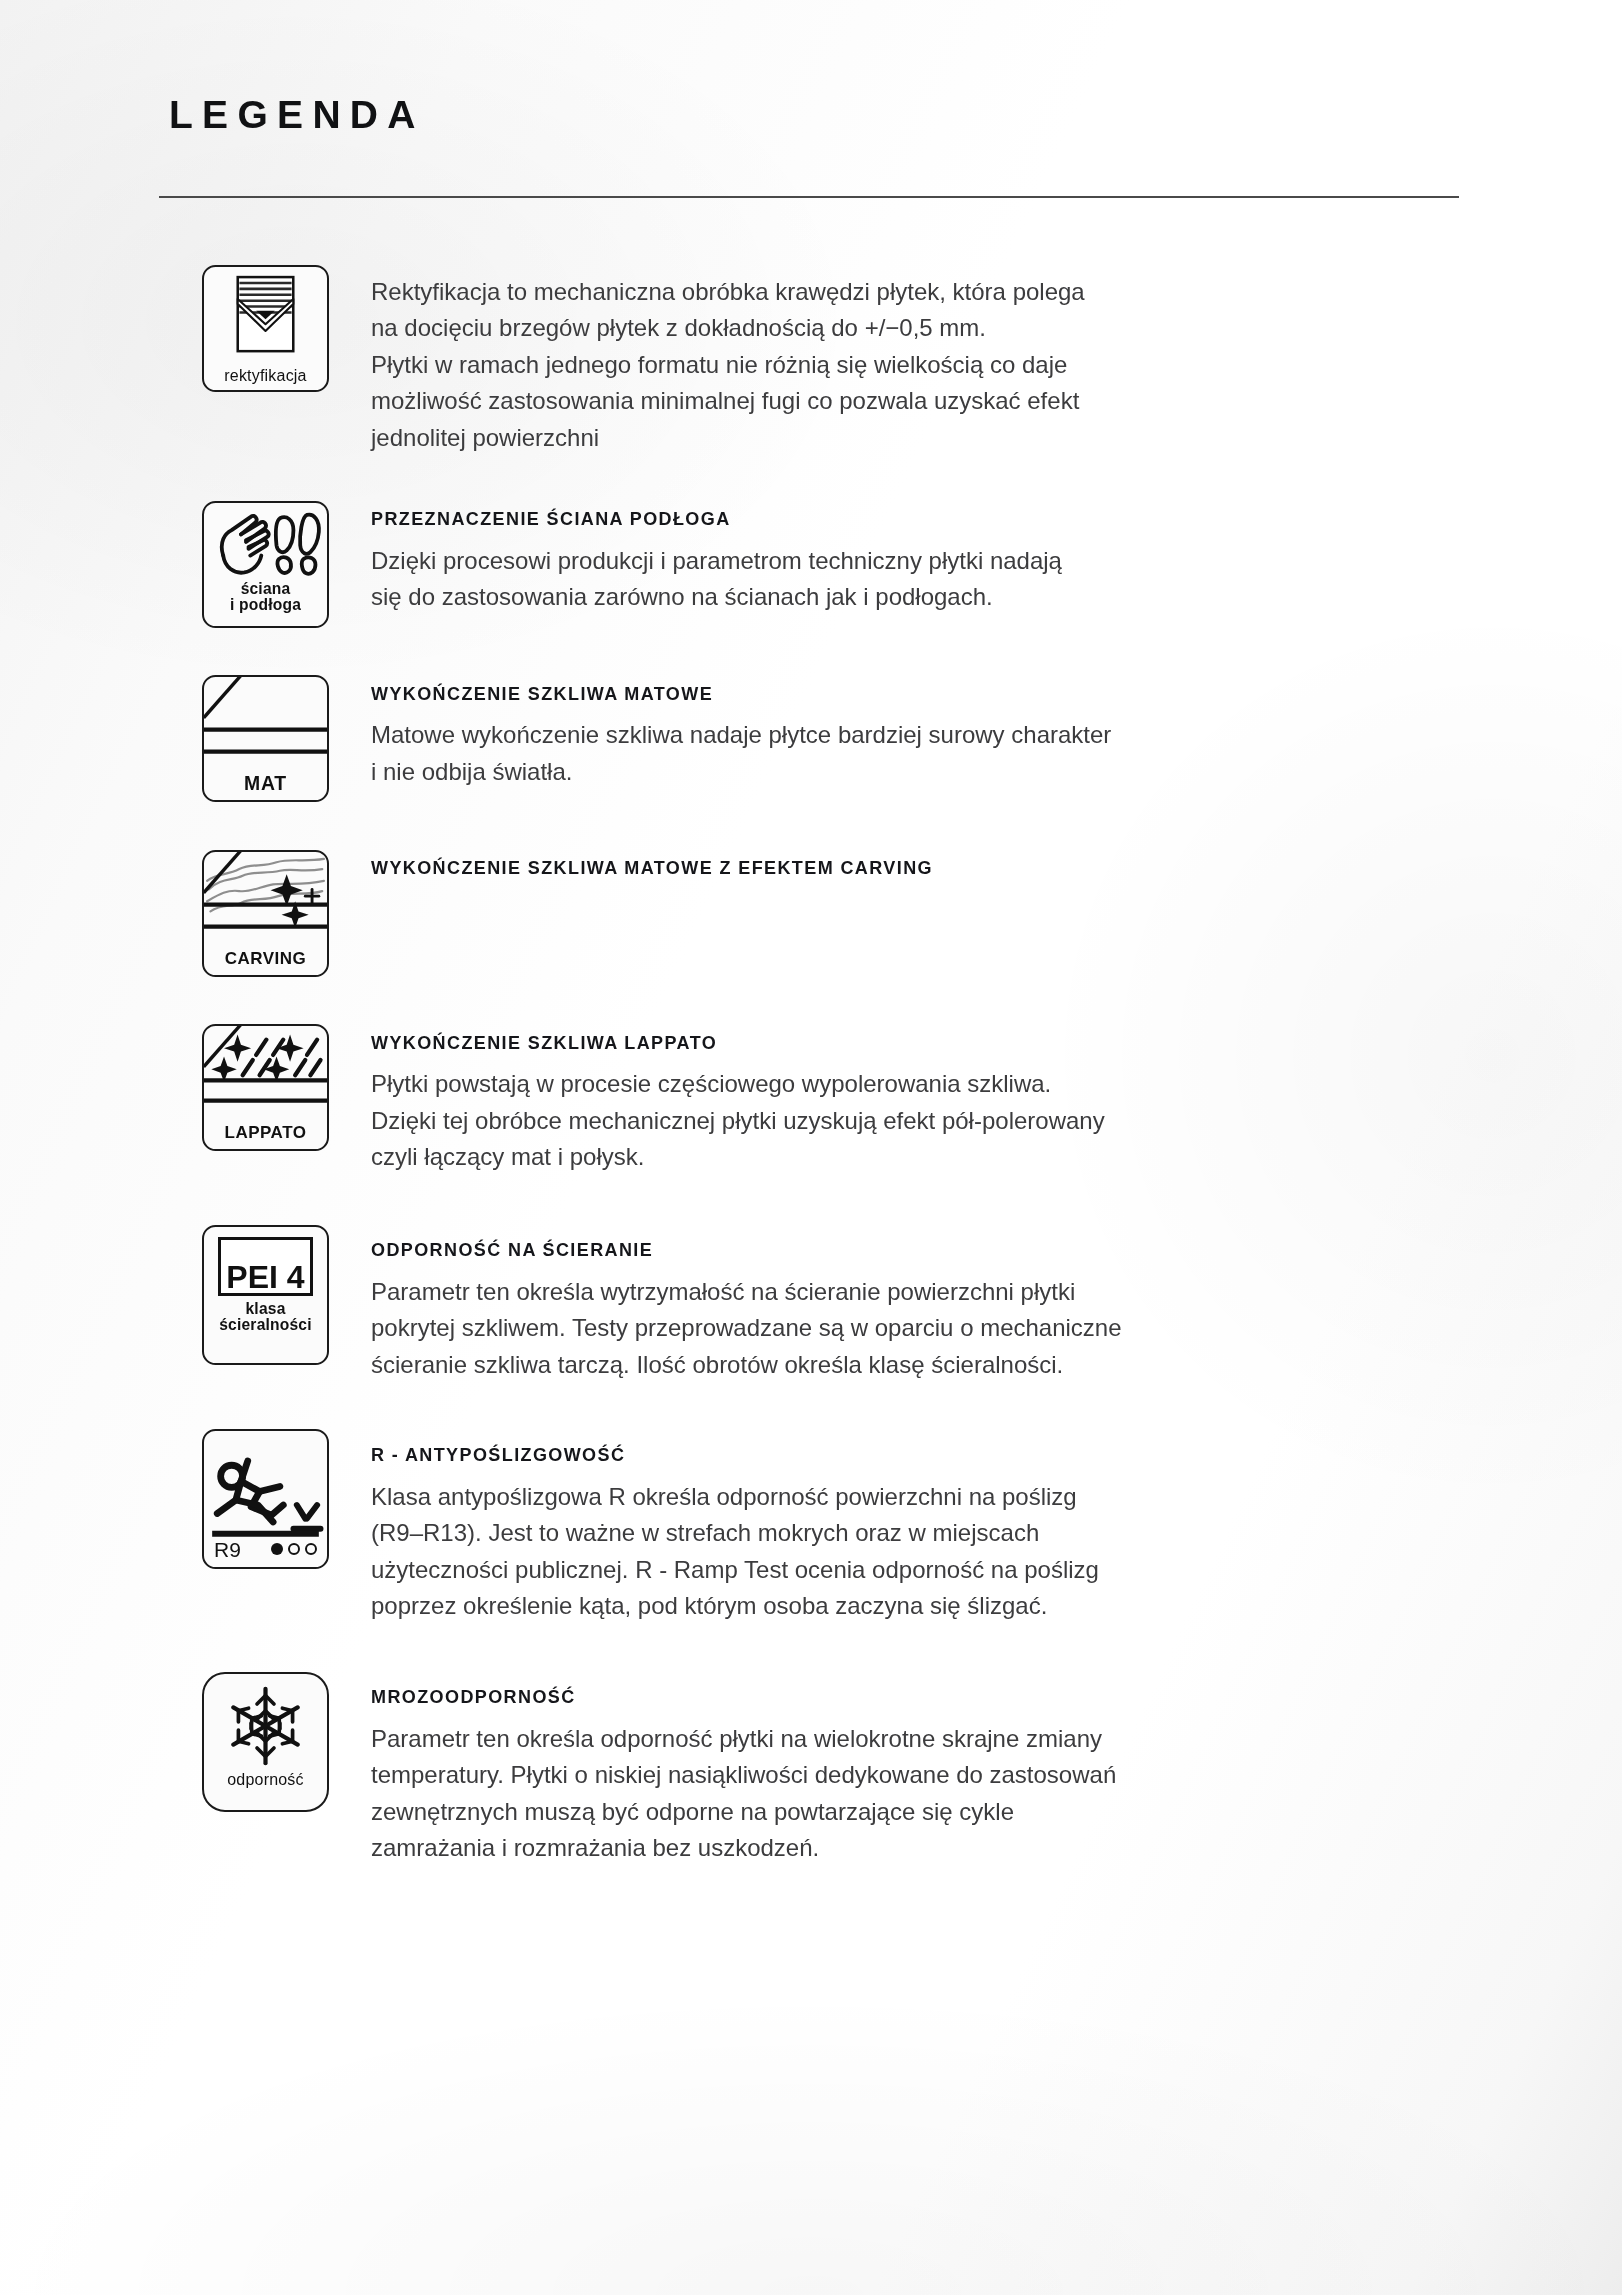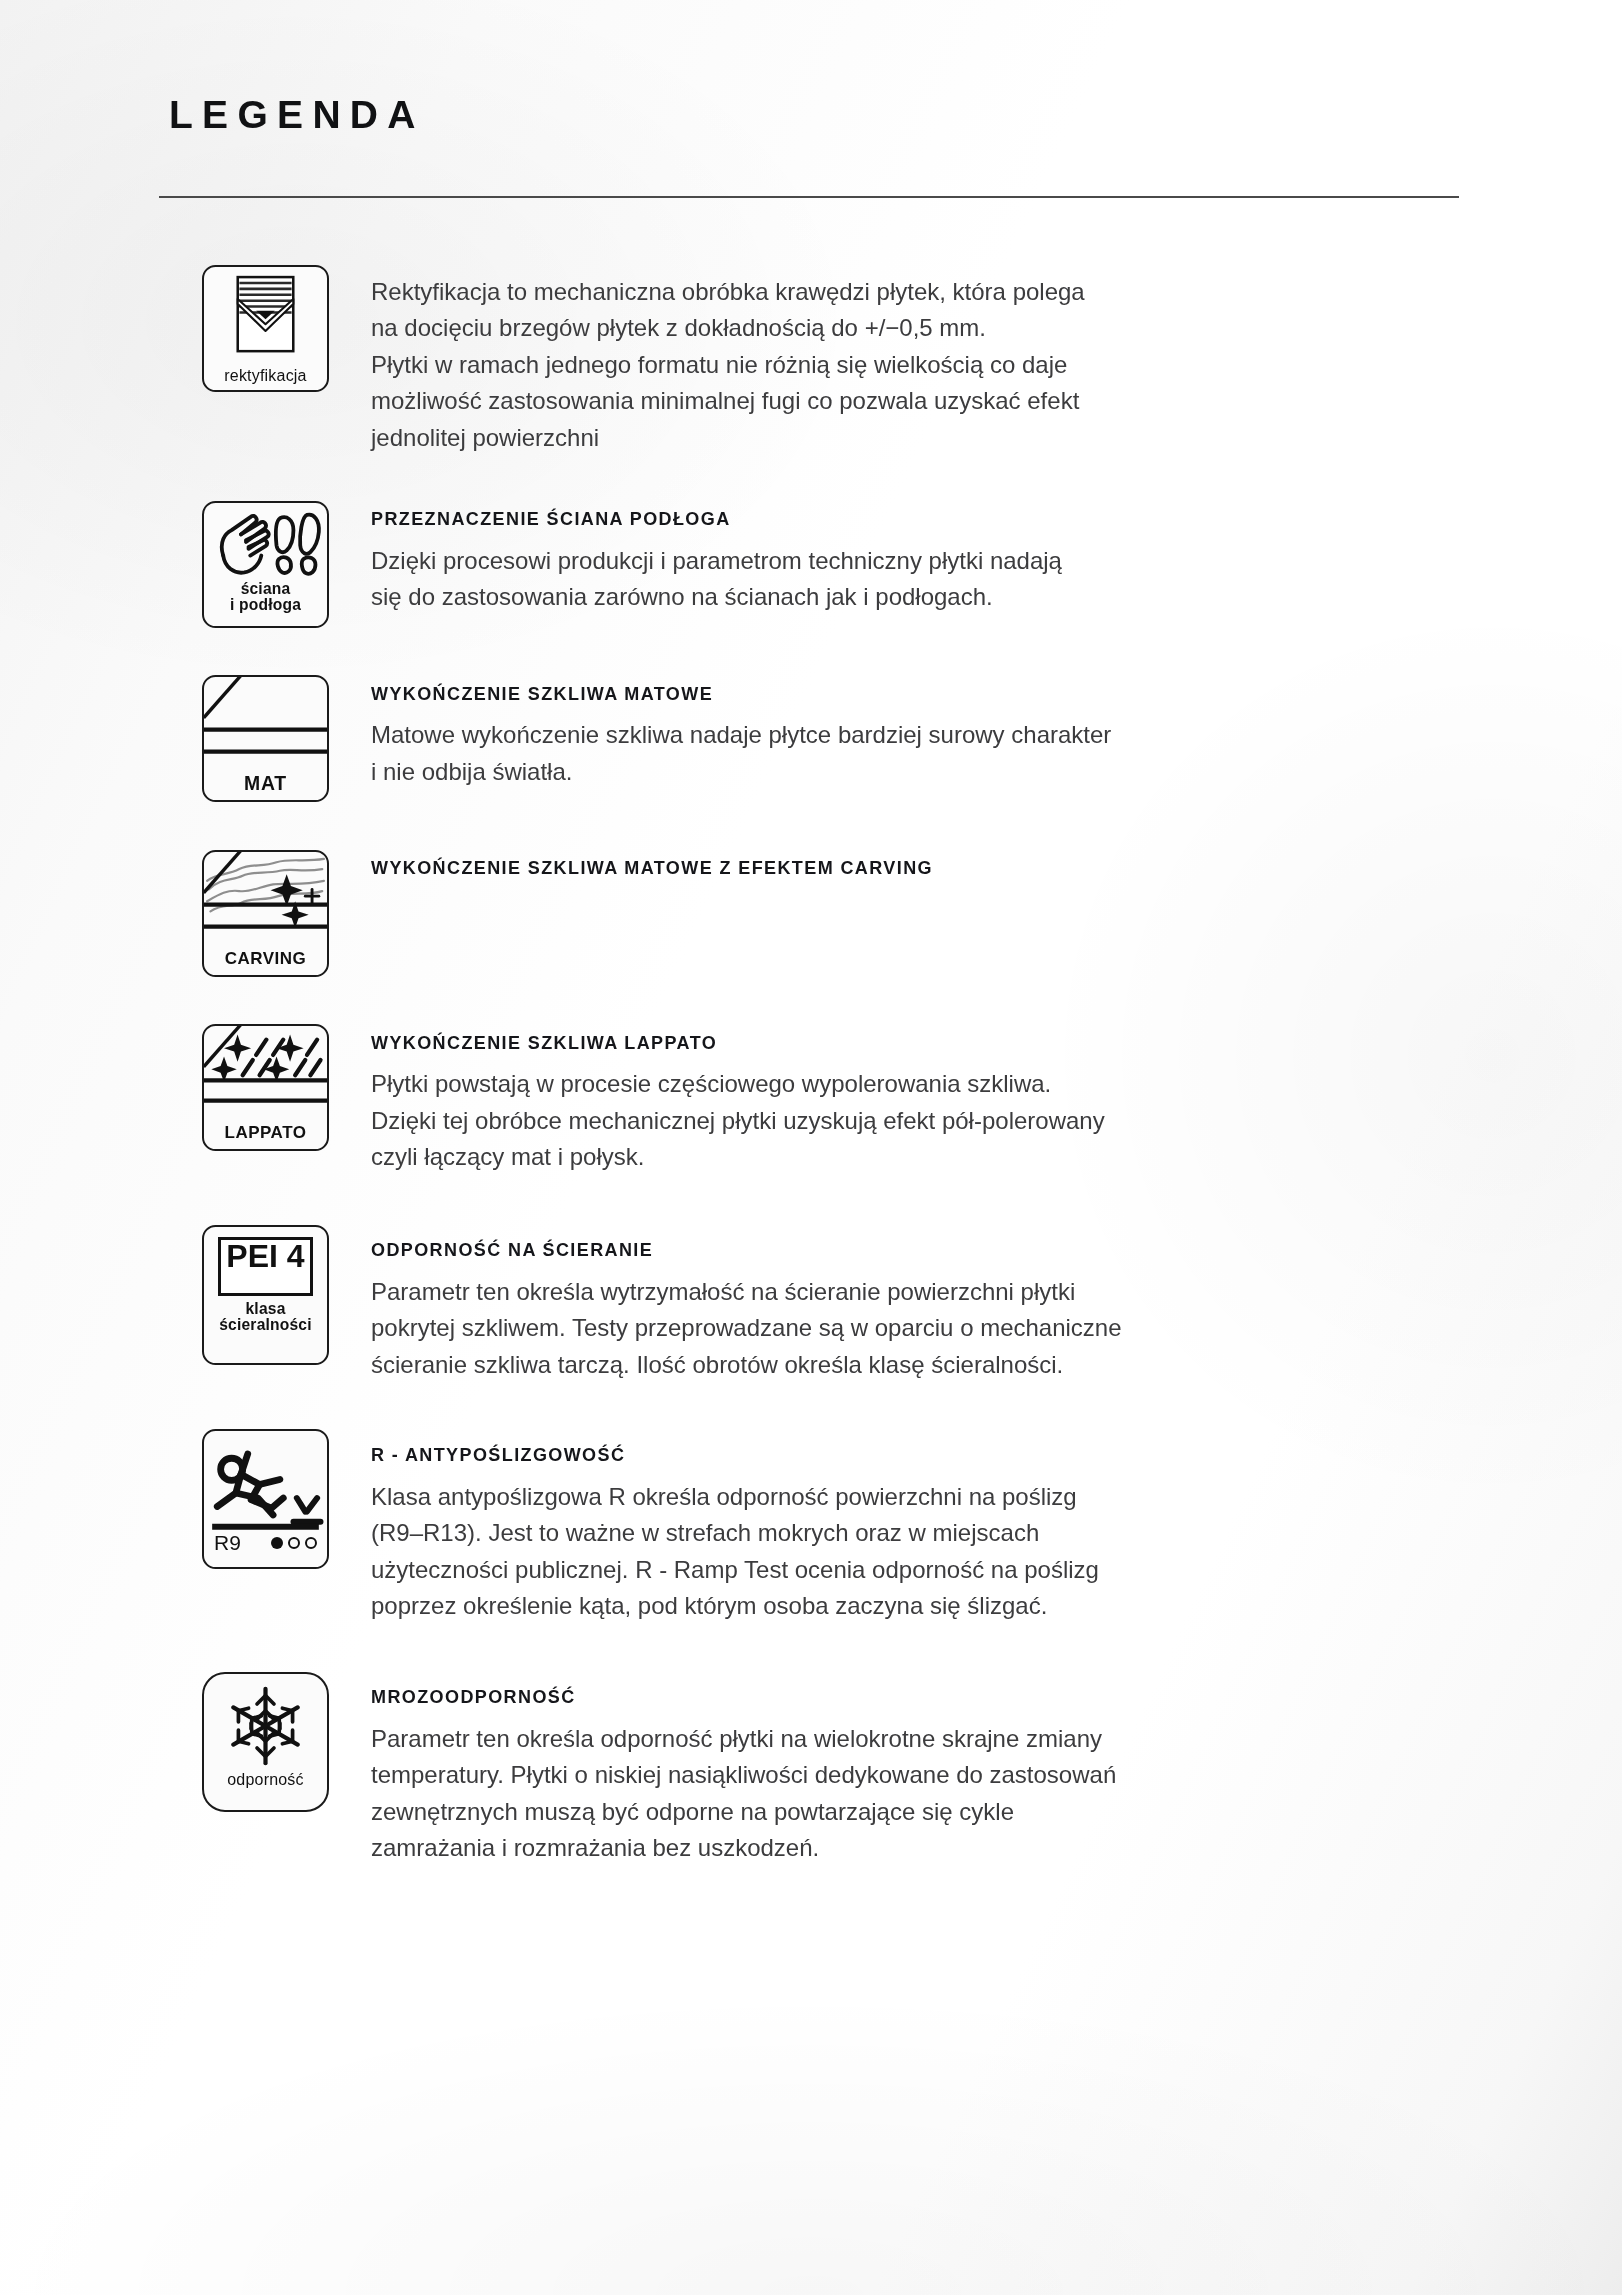--- a/index.html
+++ b/index.html
@@ -282,40 +282,40 @@
           <span class="ln">Płytki powstają w procesie częściowego wypolerowania szkliwa.</span>
           <span class="ln">Dzięki tej obróbce mechanicznej płytki uzyskują efekt pół-polerowany</span>
           <span class="ln">czyli łączący mat i połysk.</span>
         </p>
       </div>
     </div>
 
     <div class="entry" style="margin-top:46px;">
       <div class="icon-col">
         <div class="tile tile-tall" style="justify-content:flex-start;padding-top:10px;">
-          <div style="width:95px;height:59px;border:3.4px solid #111;display:flex;align-items:flex-start;justify-content:center;box-sizing:border-box;background:#fff;">
+          <div style="width:95px;height:59px;border:3.4px solid #111;display:flex;align-items:flex-end;justify-content:center;box-sizing:border-box;background:#fff;">
             <span style="font-size:32px;font-weight:700;color:#111;letter-spacing:0px;line-height:1;">PEI 4</span>
           </div>
           <div class="tile-label two" style="margin-top:5px;">klasa</div>
           <div class="tile-label two">ścieralności</div>
         </div>
       </div>
       <div class="text-col" style="padding-top:18.6px;">
         <h3 class="entry-title">ODPORNOŚĆ NA ŚCIERANIE</h3>
         <p class="entry-body">
           <span class="ln">Parametr ten określa wytrzymałość na ścieranie powierzchni płytki</span>
           <span class="ln">pokrytej szkliwem. Testy przeprowadzane są w oparciu o mechaniczne</span>
           <span class="ln">ścieranie szkliwa tarczą. Ilość obrotów określa klasę ścieralności.</span>
         </p>
       </div>
     </div>
 
     <div class="entry" style="margin-top:42px;">
       <div class="icon-col">
-        <div class="tile tile-tall" style="justify-content:center;">
+        <div class="tile tile-tall" style="justify-content:flex-end;">
           <svg width="127" height="95" viewBox="0 0 150 112">
             <g fill="none" stroke="#111" stroke-width="8" stroke-linecap="round" stroke-linejoin="round">
               <circle cx="35" cy="38" r="13"></circle>
               <path d="M54,20 L46,44 L68,56 L92,50"></path>
               <path d="M68,56 L58,74 L82,84 L96,72"></path>
               <path d="M46,44 L40,66 L18,82"></path>
               <path d="M40,66 L66,72 L84,92"></path>
             </g>
             <g fill="none" stroke="#111" stroke-width="7" stroke-linecap="round">
               <line x1="112" y1="72" x2="122" y2="88"></line>

